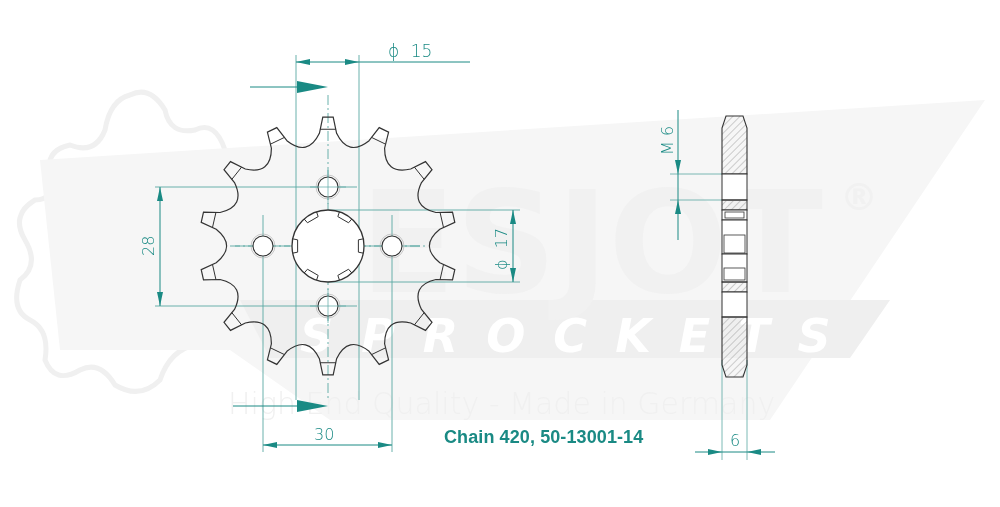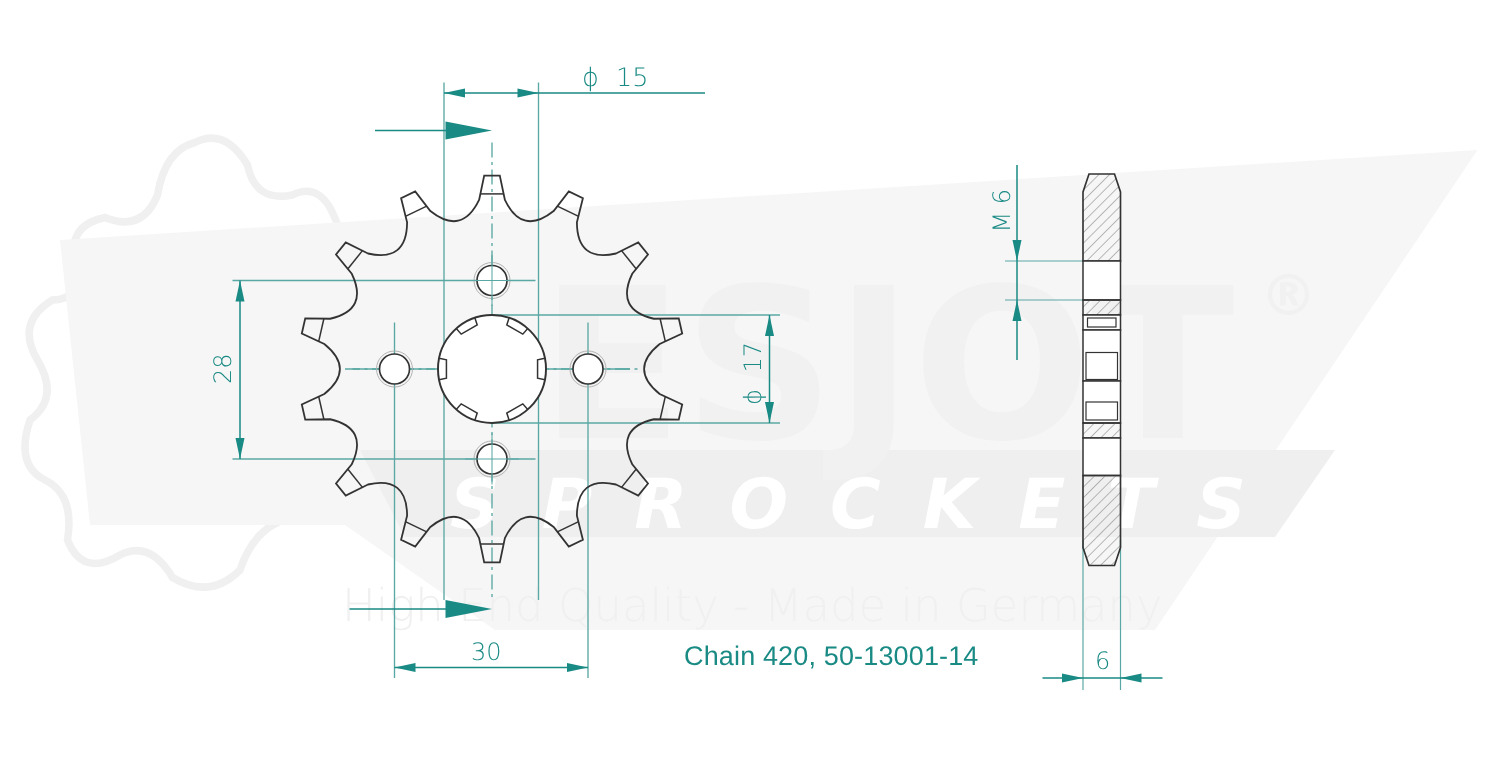--- a/index.html
+++ b/index.html
@@ -1,19 +1,19 @@
 <!DOCTYPE html>
 <html><head>
   <meta charset="utf-8">
   <style>
     html, body { margin: 0; padding: 0; background: #ffffff; }
     body { width: 1000px; height: 507px; position: relative; overflow: hidden; font-family: "DejaVu Sans", sans-serif; }
     #drawing { position: absolute; left: 0; top: 0; width: 1000px; height: 507px; }
     .dim-text { font-family: "DejaVu Sans", sans-serif; font-weight: 200; fill: #1a8a84; }
-    .caption { position: absolute; left: 456px; top: 427px; font-family: "Liberation Sans", sans-serif; font-size: 18px; color: #1a8a84; letter-spacing: 0.1px; }
+    .caption { position: absolute; left: 444px; top: 427px; font-family: "Liberation Sans", sans-serif; font-size: 18px; color: #1a8a84; letter-spacing: 0.1px; font-weight: bold; }
     .wm-brand { font-family: "DejaVu Sans", sans-serif; font-weight: bold; fill: #f1f1f1; }
     .wm-sub { font-family: "DejaVu Sans", sans-serif; font-weight: bold; font-style: italic; fill: #ffffff; }
     .wm-tag { font-family: "DejaVu Sans", sans-serif; font-weight: 200; fill: #f0f0f0; }
   </style>
 </head>
 <body>
 
 <svg id="drawing" viewBox="0 0 1000 507" xmlns="http://www.w3.org/2000/svg">
   <defs>
     <pattern id="hatch" patternUnits="userSpaceOnUse" width="5" height="5" patternTransform="rotate(45)">

